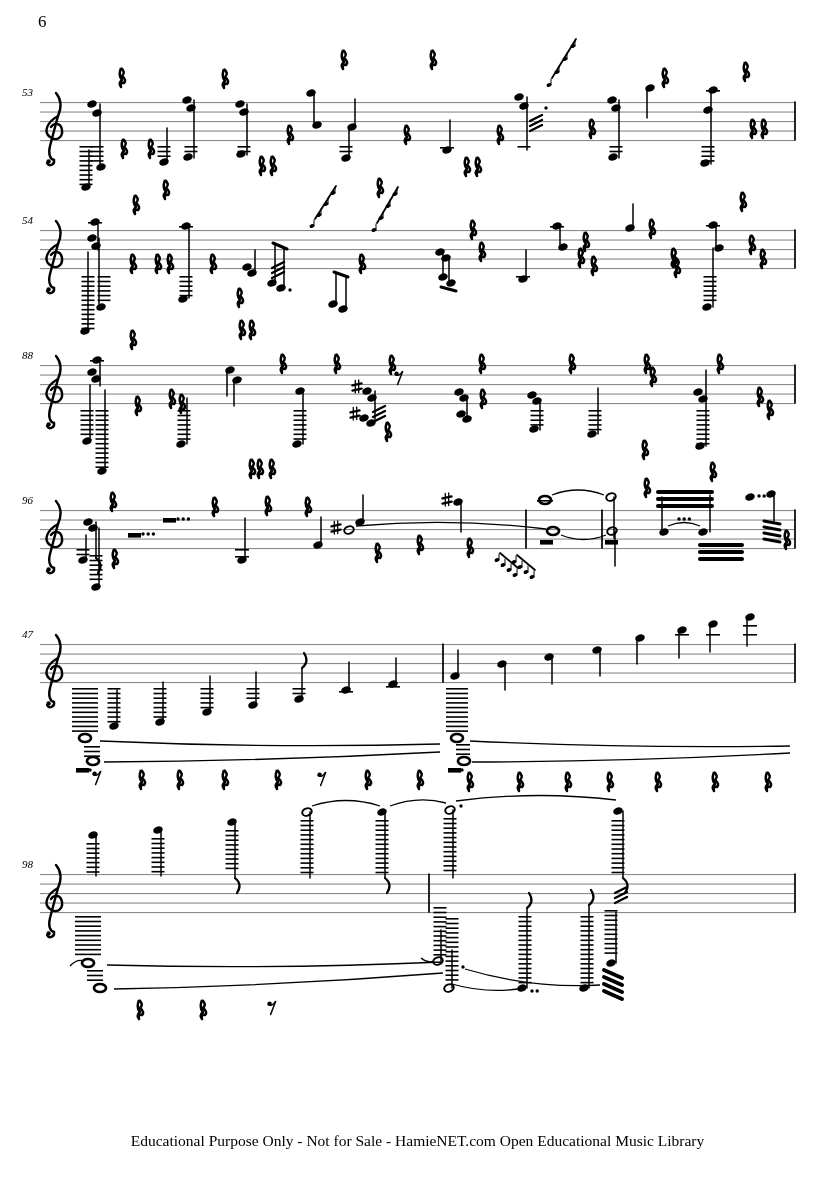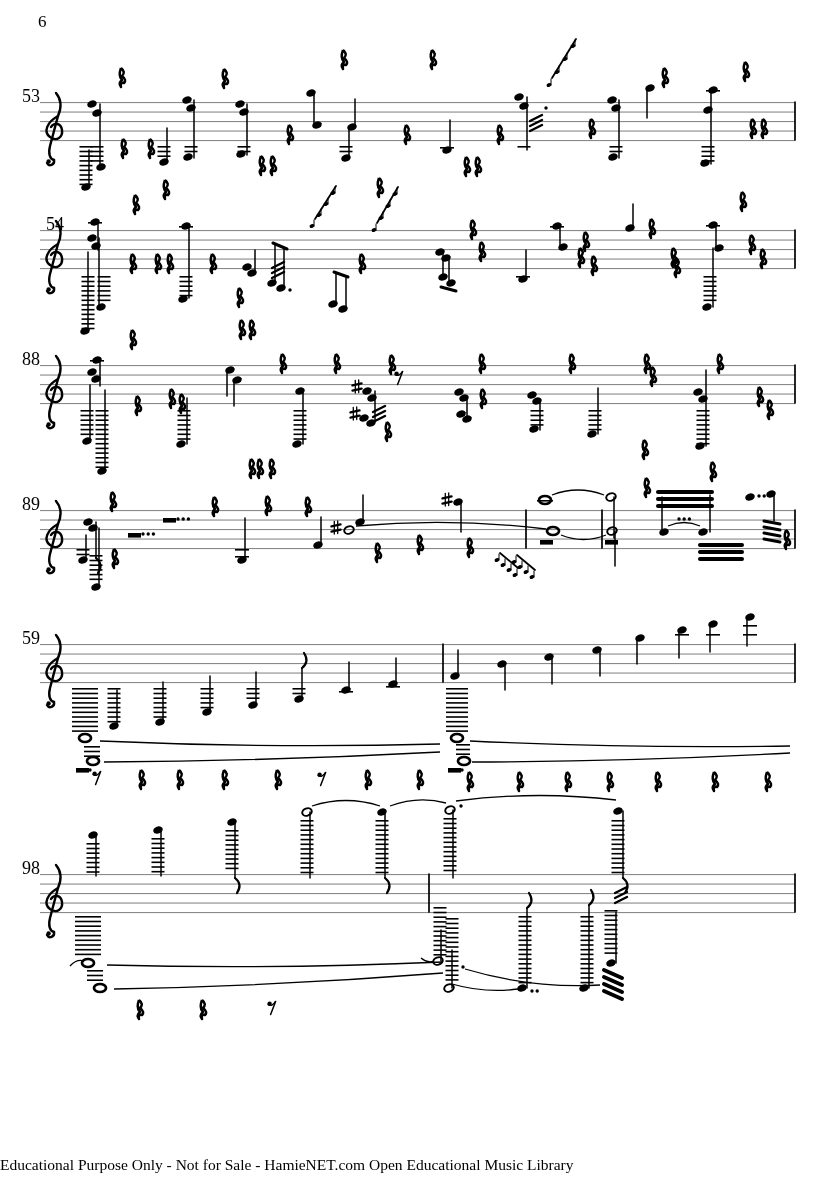--- a/index.html
+++ b/index.html
@@ -1,20 +1,20 @@
 <!DOCTYPE html>
 <html><head>
 <meta charset="utf-8">
 <style>
   html,body{margin:0;padding:0;background:#e8e8e8;}
   .page{position:relative;width:835px;height:1181px;background:#ffffff;overflow:hidden;
         font-family:"Liberation Serif",serif;color:#000;}
   .pagenum{position:absolute;left:38px;top:12px;font-size:17px;}
-  .mnum{position:absolute;font-size:18px;}
-  .footer{position:absolute;top:1132px;left:0;width:835px;font-size:15.5px;margin-top:24px;}
+  .mnum{position:absolute;font-size:11px;font-style:italic;}
+  .footer{position:absolute;top:1132px;left:0;width:835px;text-align:center;font-size:15.5px;}
   svg.score{position:absolute;left:0;top:0;}
 </style>
 </head>
 <body>
 
 <div class="page">
   <div class="pagenum">6</div>
   <svg class="score" id="score" width="835" height="1181" viewBox="0 0 835 1181">
       <g>
         <rect x="40" y="102" width="755" height="1.1" fill="#8a8a8a"></rect>
@@ -1728,18 +1728,18 @@
           <line x1="615" y1="898" x2="627" y2="892" stroke="#000000" stroke-width="2.4" stroke-linecap="round"></line>
           <line x1="615" y1="903" x2="627" y2="897" stroke="#000000" stroke-width="2.4" stroke-linecap="round"></line>
         </g>
         <g>
           <line x1="795" y1="874" x2="795" y2="912" stroke="#000000" stroke-width="1.7" stroke-linecap="round"></line>
         </g>
       </g>
     </svg>
   <div class="footer">Educational Purpose Only - Not for Sale - HamieNET.com Open Educational Music Library</div>
 <div class="mnum" style="left: 22px; top: 86px;">53</div>
-    <div class="mnum" style="left: 22px; top: 214px; margin-left: 24px;">54</div>
+    <div class="mnum" style="left: 22px; top: 214px;">54</div>
     <div class="mnum" style="left: 22px; top: 349px;">88</div>
-    <div class="mnum" style="left: 22px; top: 494px;">89</div>
-    <div class="mnum" style="left: 22px; top: 628px;">59</div>
+    <div class="mnum" style="left: 22px; top: 494px;">96</div>
+    <div class="mnum" style="left: 22px; top: 628px;">47</div>
     <div class="mnum" style="left: 22px; top: 858px;">98</div>
   </div>
 
 </body></html>

